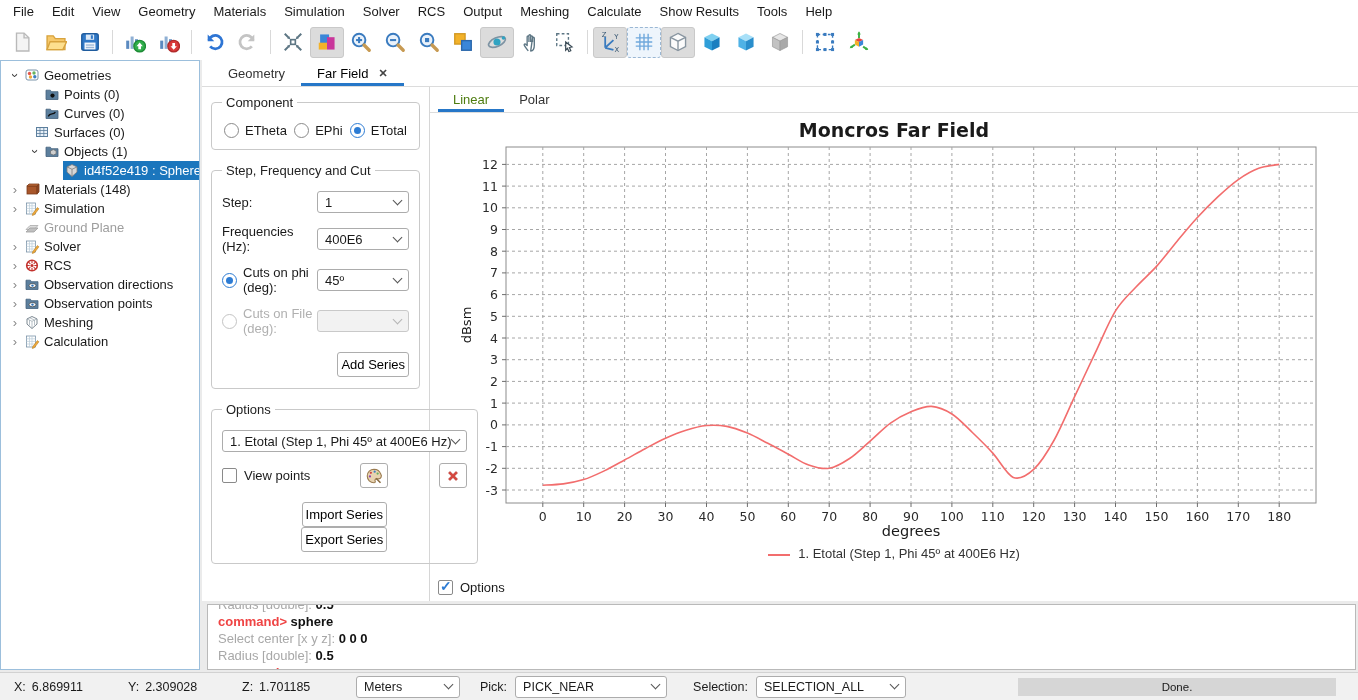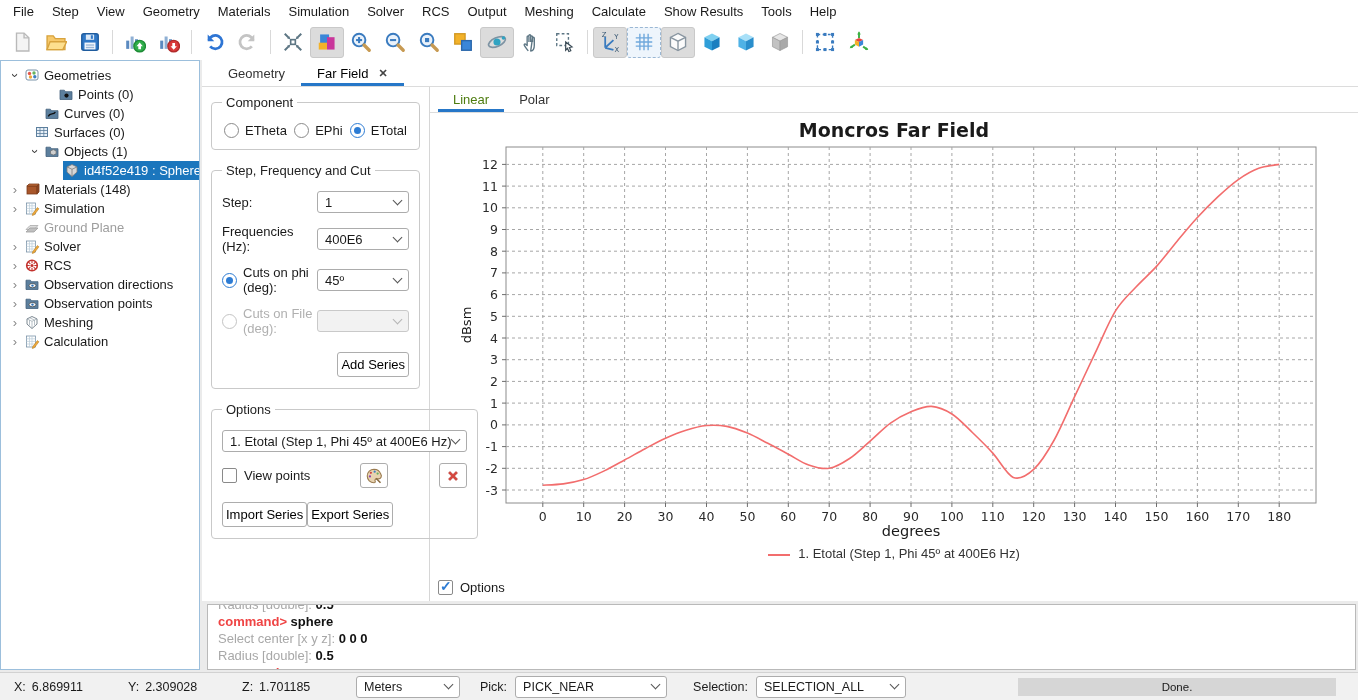--- a/index.html
+++ b/index.html
@@ -81,21 +81,21 @@
   .sb-lbl { margin-right:8px; }
   #done-bar { width:318px; height:18px; background:#d6d6d6; text-align:center; line-height:18px; font-size:11.5px; color:#1a1a1a; margin-right:8px; }
   .spacer { flex:1; }
 </style>
 </head>
 <body>
 
 <div id="app">
   <div id="menubar">
       <span class="menu-item">File</span>
-      <span class="menu-item">Step</span>
+      <span class="menu-item">Edit</span>
       <span class="menu-item">View</span>
       <span class="menu-item">Geometry</span>
       <span class="menu-item">Materials</span>
       <span class="menu-item">Simulation</span>
       <span class="menu-item">Solver</span>
       <span class="menu-item">RCS</span>
       <span class="menu-item">Output</span>
       <span class="menu-item">Meshing</span>
       <span class="menu-item">Calculate</span>
       <span class="menu-item">Show Results</span>
@@ -349,21 +349,21 @@
                 <rect x="1" y="2" width="12" height="10" rx="2" fill="#fff" stroke="#7a93a8"></rect>
                 <circle cx="4.5" cy="5.5" r="1.7" fill="#e2574c"></circle>
                 <circle cx="9" cy="5" r="1.7" fill="#68b35e"></circle>
                 <circle cx="5.5" cy="9" r="1.7" fill="#f0a93c"></circle>
                 <circle cx="9.8" cy="8.8" r="1.7" fill="#3f7fc1"></circle>
               </svg>
             </span>
             <span>Geometries</span>
           </span>
         </div>
-        <div class="tree-row" style="padding-left:40px">
+        <div class="tree-row" style="padding-left:26px">
           <span class="exp"></span>
           <span class="row-body">
             <span class="t-ic">
               <svg viewBox="0 0 14 15" width="16" height="15">
                 <path d="M1 3.2h4.3l1.4 1.5H13v7.8H1z" fill="#5c7f9d" stroke="#44617c" stroke-width=".8"></path>
                 <circle cx="7.5" cy="8.6" r="2.1" fill="#101010"></circle>
               </svg>
             </span>
             <span>Points (0)</span>
           </span>
@@ -626,21 +626,21 @@
                   </span>
                 </button>
               <button class="btn icon-btn">
                   <span class="ic" id="delete-slot">
                     <svg viewBox="0 0 16 16" width="16" height="16">
                       <path d="M3.5 5L5 3.5 8 6.5 11 3.5 12.5 5 9.5 8l3 3-1.5 1.5L8 9.5l-3 3L3.5 11l3-3z" fill="#d9453c" stroke="#b03028" stroke-width=".6"></path>
                     </svg>
                   </span>
                 </button>
             </div>
-            <div class="form-row" style="justify-content:flex-start;margin-top:14px;">
+            <div class="form-row" style="justify-content:flex-start;margin-top:14px;flex-direction:column;">
               <button class="btn">Import Series</button>
               <button class="btn">Export Series</button>
             </div>
           </fieldset>
         </div>
 
         <div id="chart-panel">
           <div id="chart-tabbar">
               <div class="chart-tab active">Linear</div>
               <div class="chart-tab">Polar</div>

